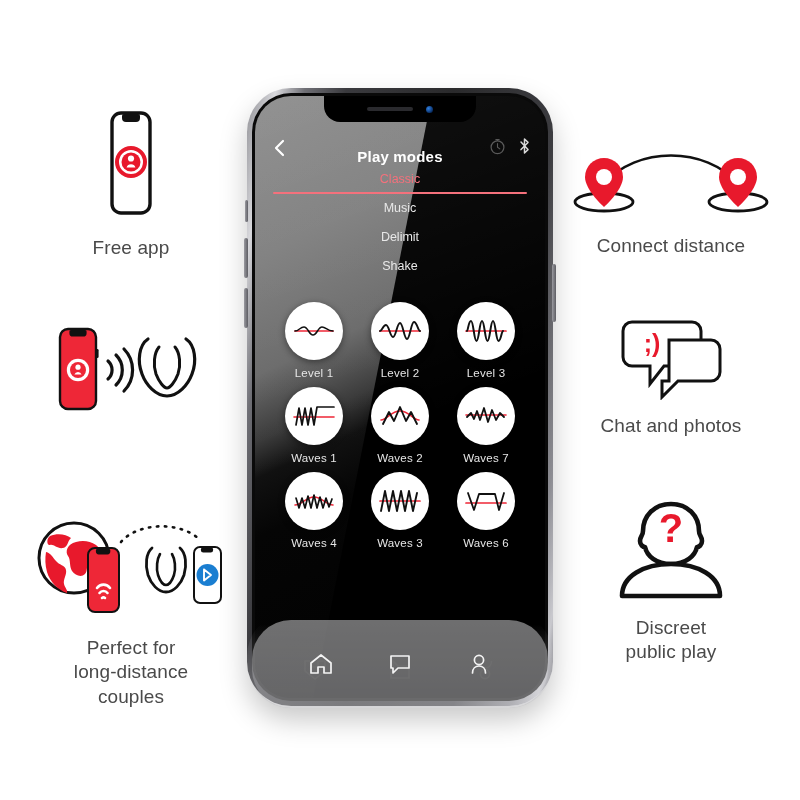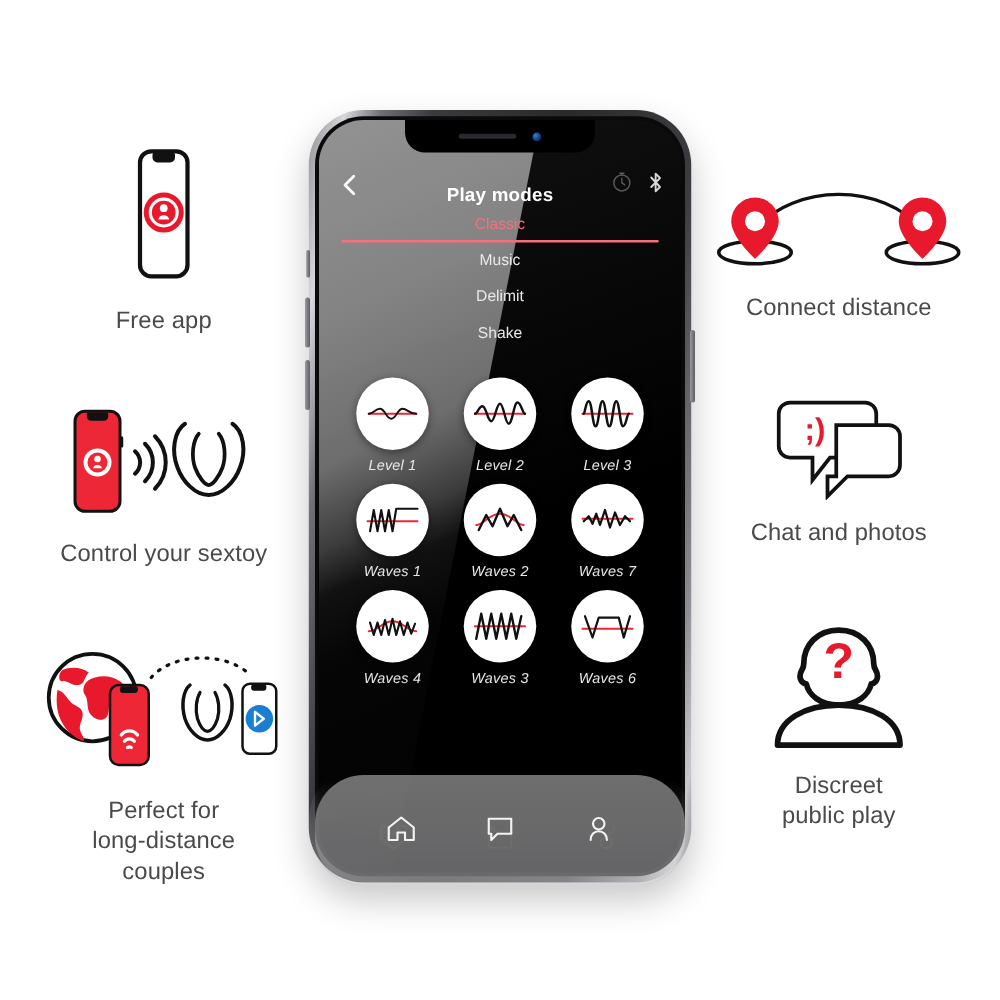--- a/index.html
+++ b/index.html
@@ -14,21 +14,21 @@
   
   .feature { position: absolute; width: 230px; text-align: center; }
   .feature .art { position: relative; margin: 0 auto; }
   .feature .cap {
     margin-top: 10px;
     font-size: 19px;
     color: #4a4a4a;
     line-height: 1.28;
     letter-spacing: .1px;
   }
-  #f-free      { left: 16px;  top: 118px; }
+  #f-free      { left: 16px;  top: 110px; }
   #f-control   { left: 16px;  top: 325px; }
   #f-distance  { left: 16px;  top: 512px; }
   #f-connect   { left: 556px; top: 148px; }
   #f-chat      { left: 556px; top: 318px; }
   #f-discreet  { left: 556px; top: 498px; }
 
   
   .phone {
     position: absolute; left: 247px; top: 88px;
     width: 306px; height: 618px;
@@ -107,21 +107,21 @@
     row-gap: 8px; padding: 14px 16px 0;
   }
   .mode { text-align: center; cursor: pointer; }
   .mode .disc {
     width: 58px; height: 58px; border-radius: 50%;
     background: #fff; margin: 0 auto;
     display: flex; align-items: center; justify-content: center;
     box-shadow: 0 2px 7px rgba(0,0,0,.45);
   }
   .mode .lbl {
-    margin-top: 7px; font-size: 11.5px; color: #e6e6e6; letter-spacing: .2px; font-style: italic;
+    margin-top: 7px; font-size: 11.5px; color: #e6e6e6; letter-spacing: .2px;
   }
 
   
   .bottom-nav {
     position: absolute; z-index: 5; left: 0; right: 0; bottom: 18px;
     display: flex; justify-content: space-around; align-items: center;
     padding: 0 26px;
   }
   .nav-btn { cursor: pointer; opacity: .92; }
 
@@ -189,21 +189,20 @@
         <path d="M58.4 49.6 a3.8 3.8 0 0 1 7.2 0 z" fill="#fff"></path>
         <g fill="none" stroke="#111" stroke-width="3.2" stroke-linecap="round">
           <path d="M92 36 a12 12 0 0 1 0 18"></path>
           <path d="M100 30 a21 21 0 0 1 0 30"></path>
           <path d="M108 24 a30 30 0 0 1 0 42"></path>
         </g>
         <path d="M132 14 c-9 6 -11 22 -6 35 c4 11 14 22 25 22 c11 0 21 -11 25 -22 c5 -13 3 -29 -6 -35" fill="none" stroke="#111" stroke-width="3.2" stroke-linecap="round"></path>
         <path d="M143 22 c-5 6 -6 18 -3 27 c3 8 8 14 11 14 c3 0 8 -6 11 -14 c3 -9 2 -21 -3 -27" fill="none" stroke="#111" stroke-width="3" stroke-linecap="round"></path>
       </svg>
     </div>
-    <div class="cap">Control your sextoy</div>
   </div>
 
   <div class="feature" id="f-distance">
     <div class="art">
       <svg width="230" height="110" viewBox="0 0 230 110">
         <circle cx="58" cy="46" r="35" fill="#fff" stroke="#111" stroke-width="3"></circle>
         <g fill="#e8192c">
           <path d="M34 24 c7 -3 16 -2 21 2 c-4 4 -3 9 -8 10 c-6 1 -9 -4 -13 -3 c-3 1 -4 -6 0 -9z"></path>
           <path d="M30 40 c5 1 7 6 10 9 c3 4 9 4 10 9 c1 5 -3 9 -2 14 c1 4 4 6 3 9 c-9 -3 -17 -11 -20 -21 c-2 -7 -2 -14 -1 -20z"></path>
           <path d="M60 30 c7 -2 14 -1 20 3 c4 3 6 8 5 12 c-4 2 -9 1 -12 4 c-3 4 -1 10 -4 13 c-4 4 -10 1 -13 -3 c-3 -5 -1 -11 -4 -15 c-3 -4 -1 -12 8 -14z"></path>

